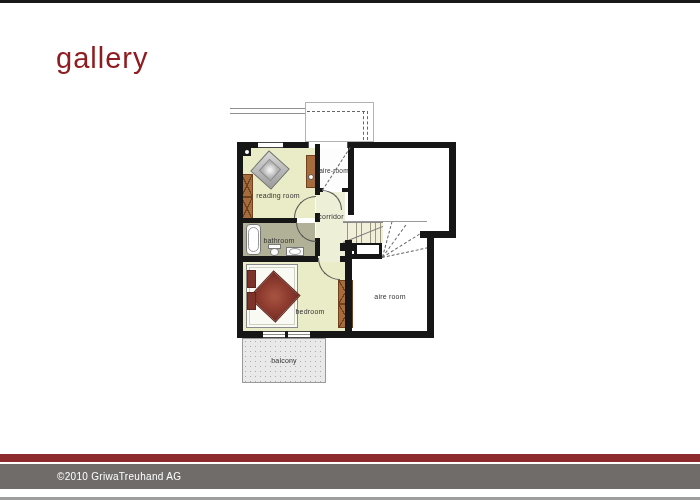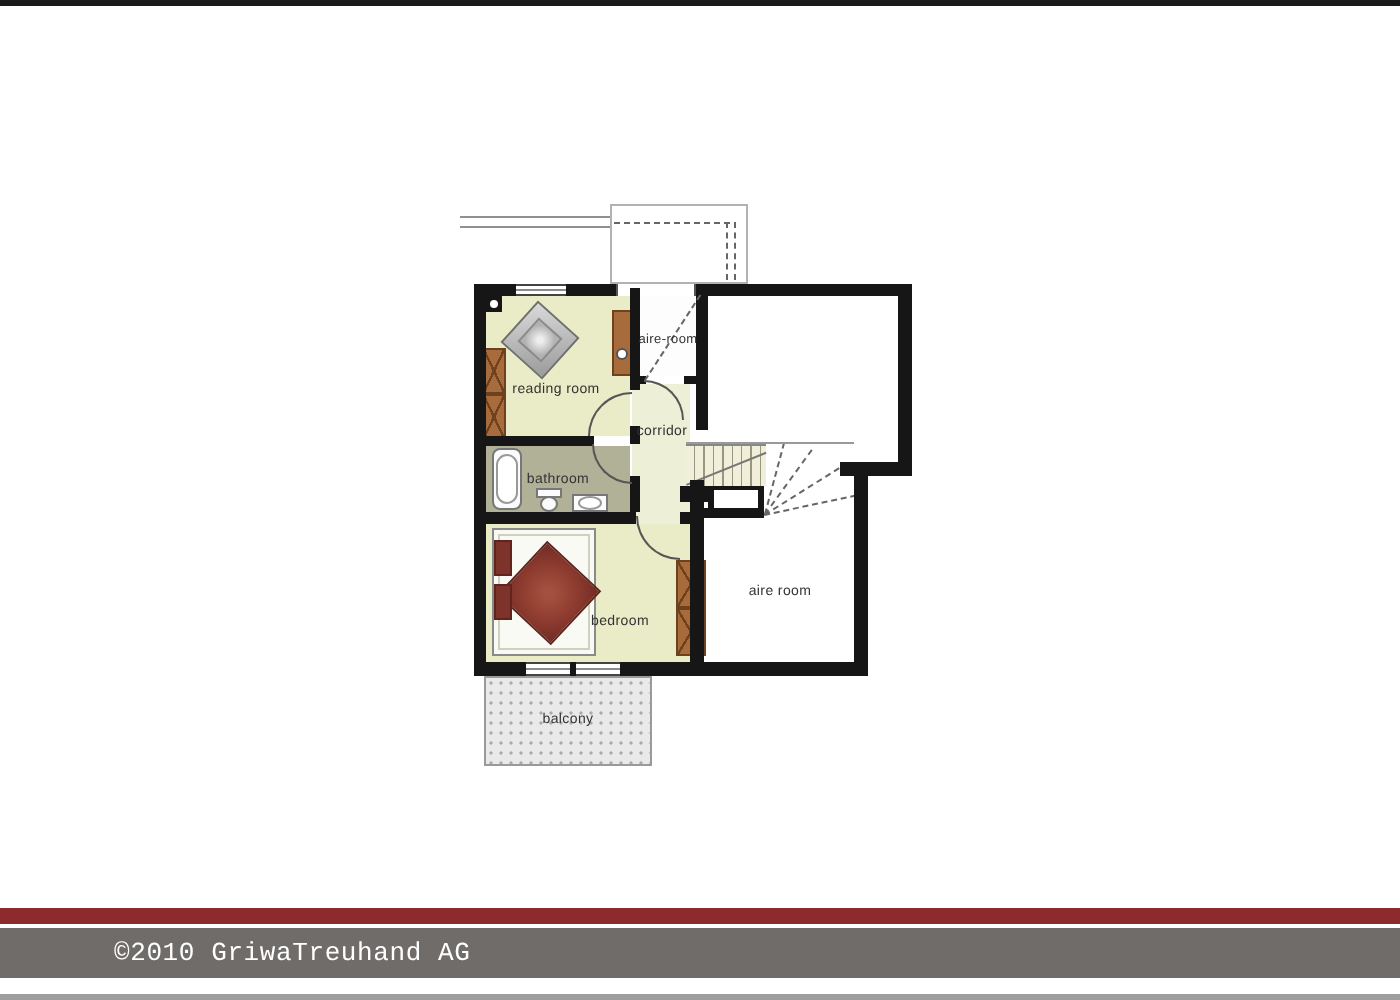--- a/index.html
+++ b/index.html
@@ -4,21 +4,21 @@
 <style>
   html,body{margin:0;padding:0;background:#fff;}
   .page{position:relative;width:700px;height:500px;background:#fff;overflow:hidden;
         font-family:"Liberation Sans",sans-serif;}
   .topline{position:absolute;top:0;left:0;width:700px;height:3px;background:#1a1a1a;}
   .title{position:absolute;left:56px;top:42px;margin:0;font-size:29px;font-weight:400;
          letter-spacing:1px;color:#8e1c20;}
   
   .foot-red{position:absolute;left:0;top:454px;width:700px;height:8px;background:#8d2a2e;}
   .foot-gray{position:absolute;left:0;top:464px;width:700px;height:25px;background:#6f6c6a;}
-  .foot-gray span{position:absolute;left:57px;top:0;line-height:25px;font-size:13px;color:#fff;letter-spacing:.3px;font-family:Liberation Mono, monospace;}
+  .foot-gray span{position:absolute;left:57px;top:0;line-height:25px;font-size:10px;color:#fff;letter-spacing:.3px;}
   .botline{position:absolute;left:0;top:497px;width:700px;height:3px;background:#9e9e9e;}
   
   .plan{position:absolute;left:230px;top:100px;width:230px;height:290px;}
   .plan *{position:absolute;box-sizing:border-box;}
   .f{}
   .w{background:#161616;}
   .win{background:#fff;border-top:1px solid #444;border-bottom:1px solid #444;
        background-image:linear-gradient(#fff 42%,#8a8a8a 42%,#8a8a8a 58%,#fff 58%);}
   .open{background:#fff;border-left:1px solid #555;border-right:1px solid #555;}
   .lb{font-size:7px;color:#333;letter-spacing:.2px;white-space:nowrap;transform:translate(-50%,-50%);}
@@ -40,20 +40,21 @@
   .balc{background-color:#e9e9e9;border:1px solid #9a9a9a;
         background-image:radial-gradient(#ababab .7px, transparent .9px);background-size:5px 5px;}
   .fix{background:#fbfbfb;border:1px solid #777;}
   .dot{background:#fff;border-radius:50%;}
 </style>
 </head>
 <body>
 
 <div class="page">
   <div class="topline"></div>
+  <h1 class="title">gallery</h1>
 
   <div class="plan">
 
     <div class="ridge" style="left:0;top:8px;width:75px;"></div>
     <div class="ridge" style="left:0;top:13px;width:75px;"></div>
     <div class="roofrect" style="left:75px;top:2px;width:69px;height:40px;"></div>
     <div class="dash-h" style="left:77px;top:11px;width:58px;"></div>
     <div class="dash-v" style="left:133px;top:11px;height:29px;"></div>
     <div class="dash-v" style="left:137px;top:11px;height:29px;"></div>
 

